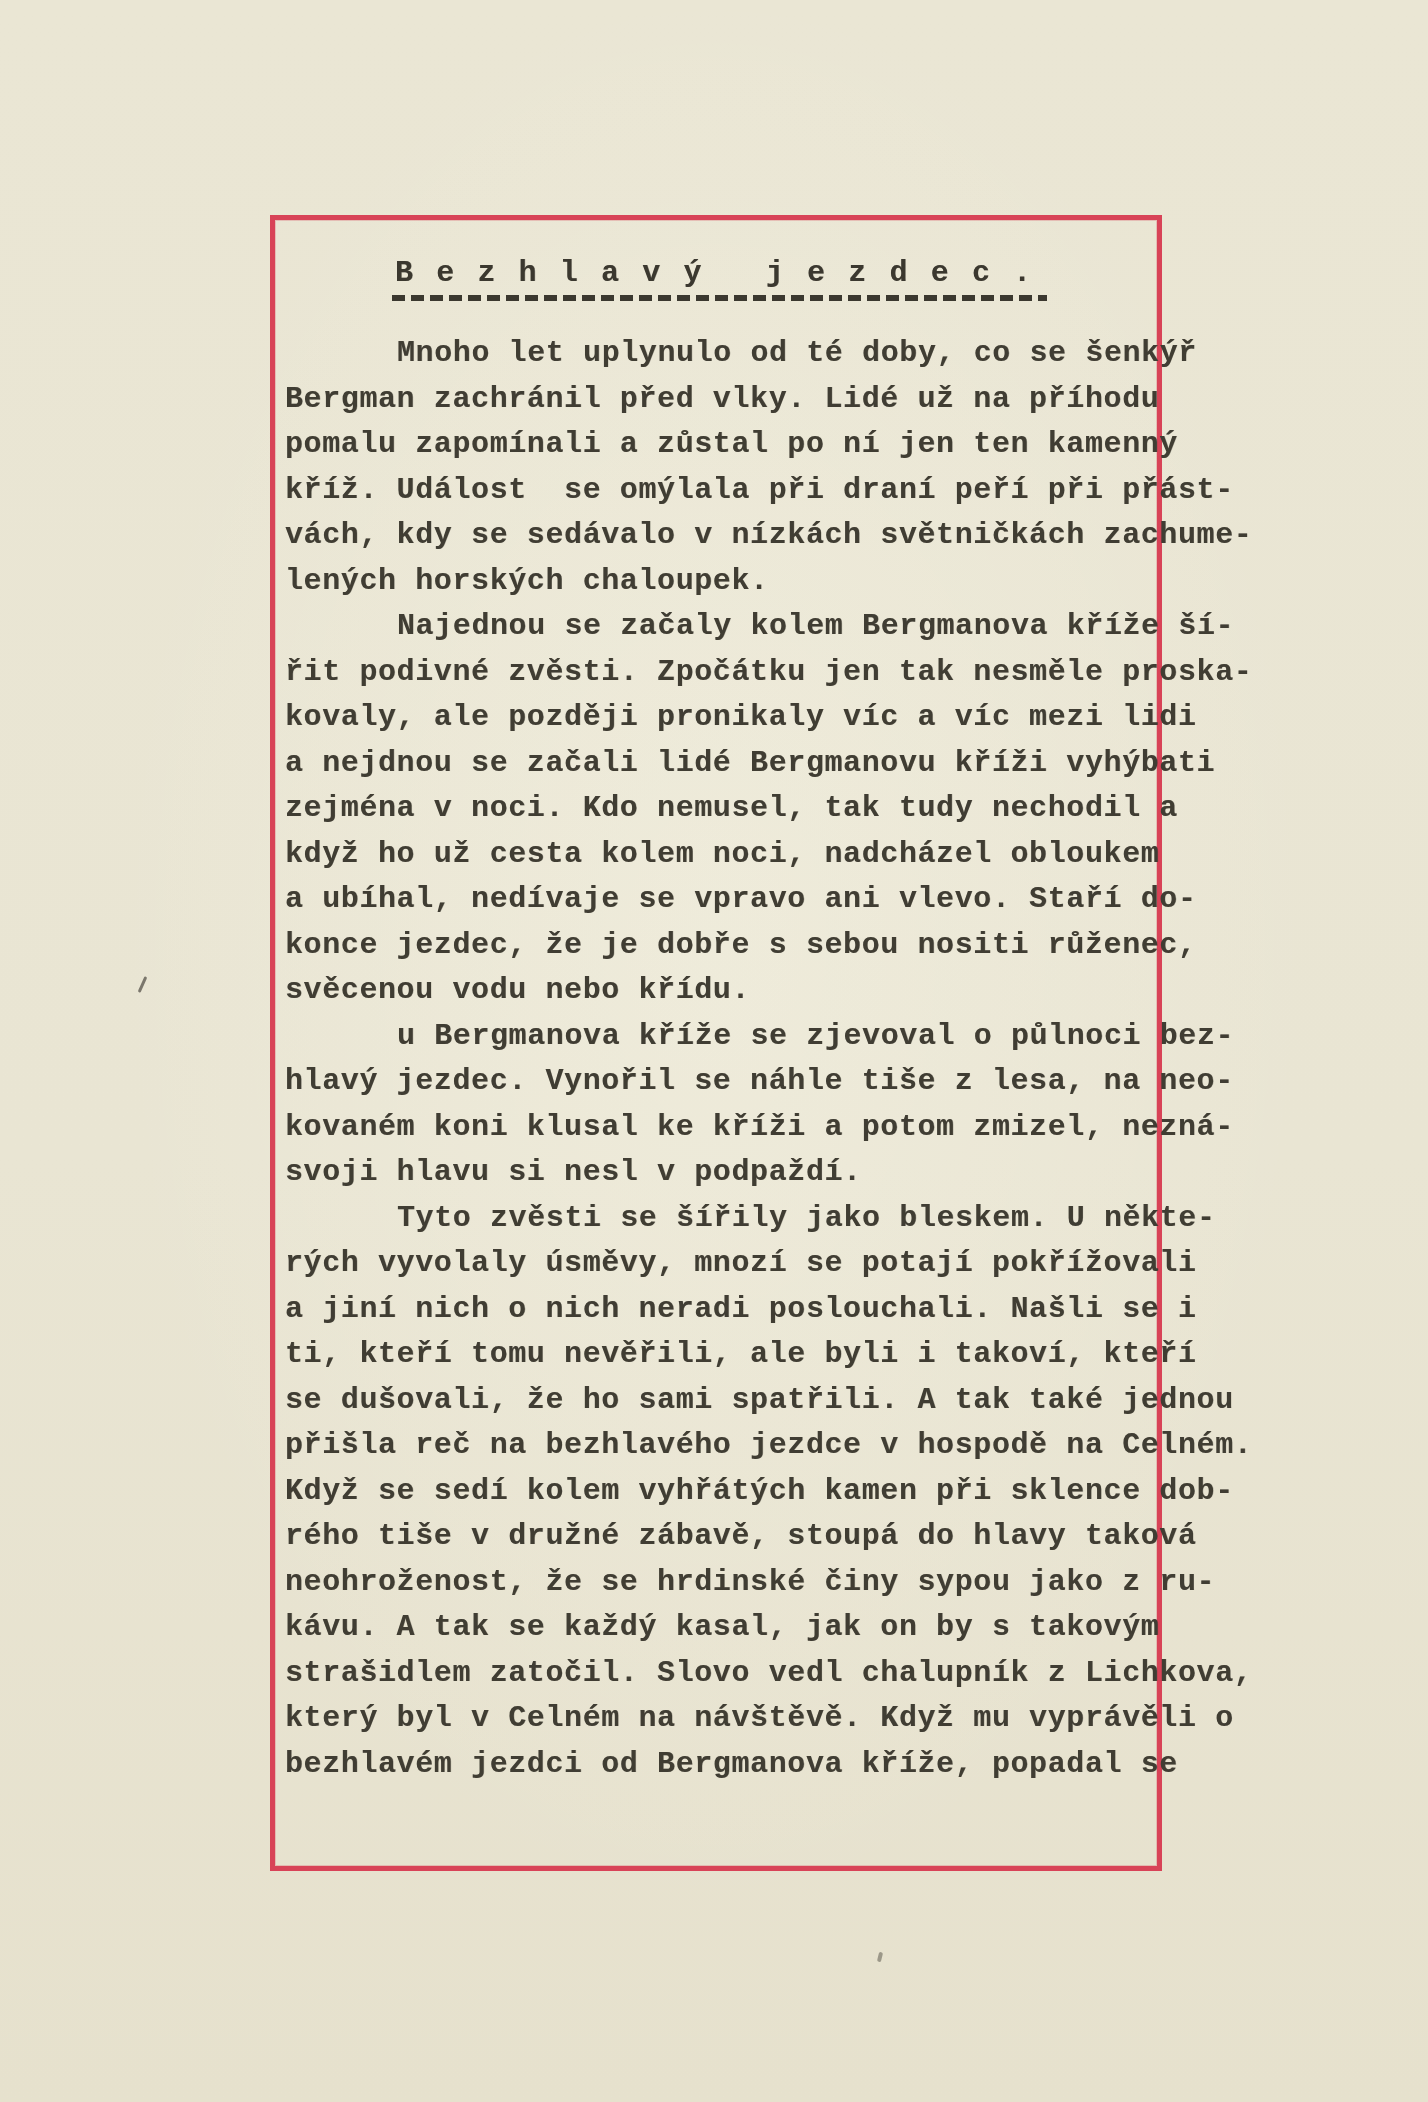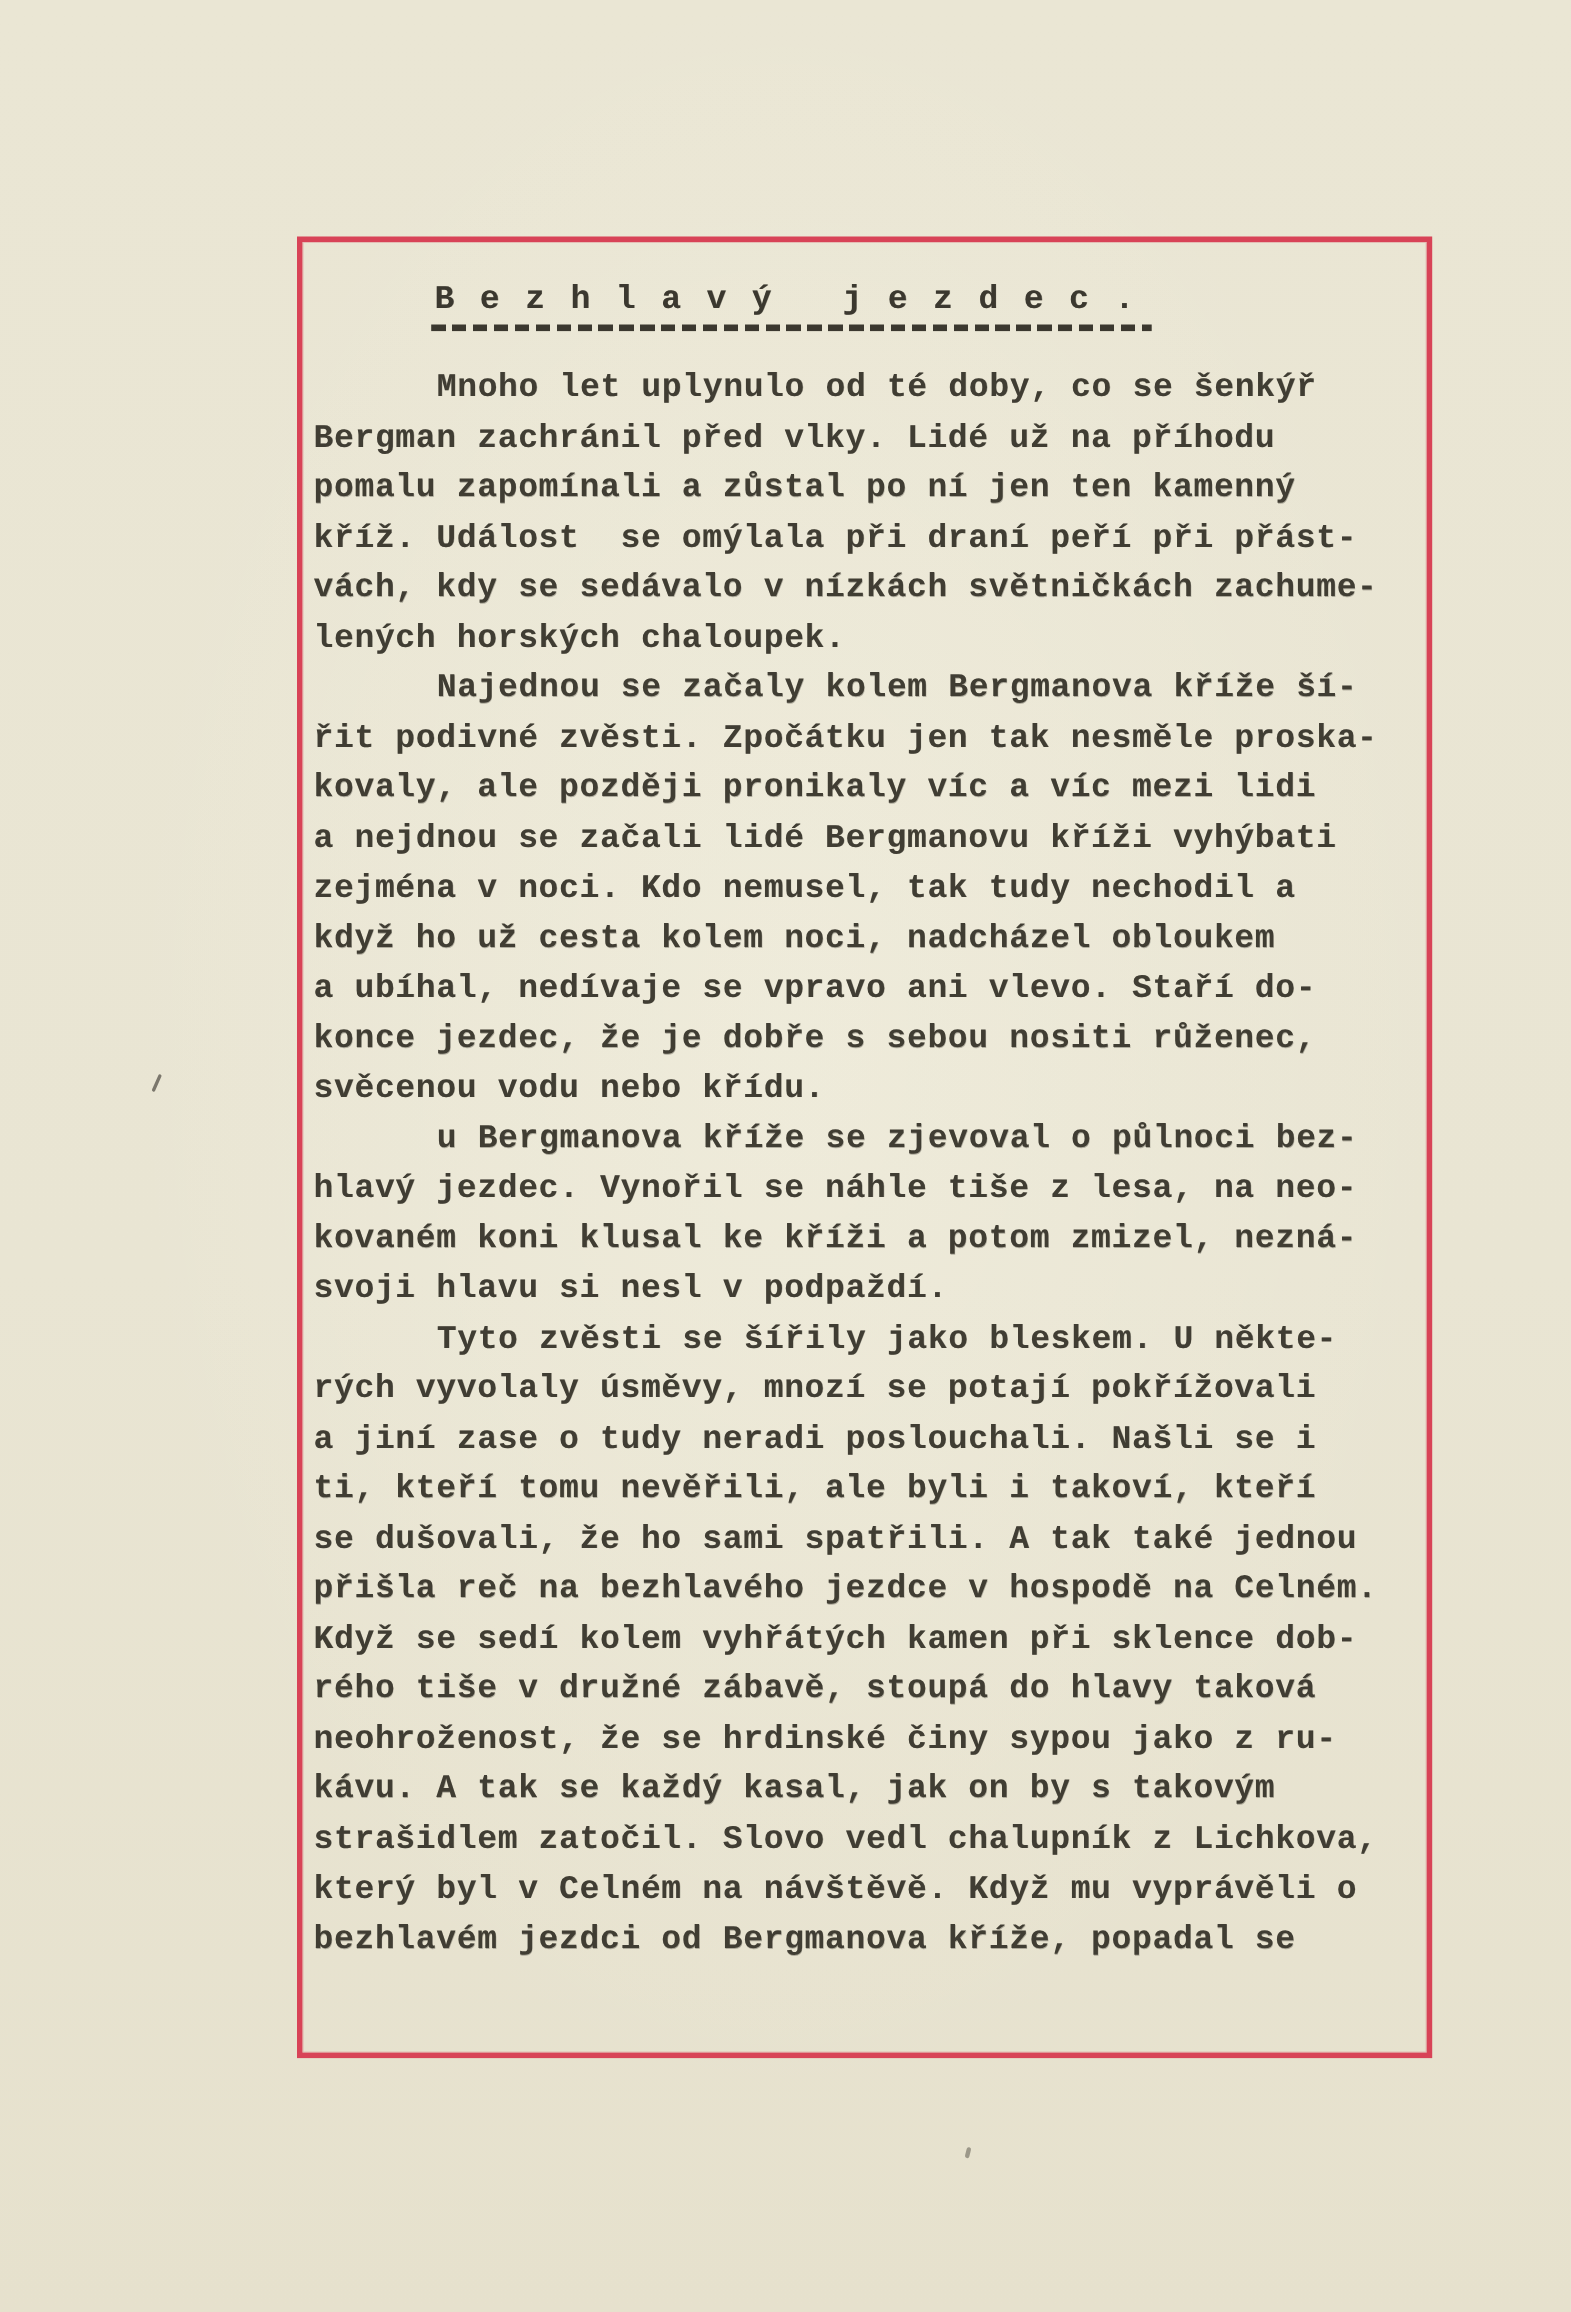--- a/index.html
+++ b/index.html
@@ -12,21 +12,21 @@
   .page{
     position:relative;
     width:1428px;height:2102px;
     background:
       radial-gradient(ellipse at 50% 45%, rgba(255,253,240,0.25) 0%, rgba(0,0,0,0) 60%),
       linear-gradient(180deg,#eae6d4 0%,#e9e5d3 55%,#e6e1cd 100%);
   }
   .red-frame{
     position:absolute;
     left:270px;top:215px;
-    width:1032px;height:1656px;
+    width:892px;height:1656px;
     border:5px solid #d84357;
     box-shadow:0 0 0 1px rgba(216,67,87,0.25) inset;
     box-sizing:border-box;
   }
   .content{
     position:absolute;
     left:10px;top:0;right:-30px;
     color:#3d3a31;
   }
   .title{
@@ -102,21 +102,21 @@
           <div class="line">když ho už cesta kolem noci, nadcházel obloukem</div>
           <div class="line">a ubíhal, nedívaje se vpravo ani vlevo. Staří do-</div>
           <div class="line">konce jezdec, že je dobře s sebou nositi růženec,</div>
           <div class="line">svěcenou vodu nebo křídu.</div>
           <div class="line indent">u Bergmanova kříže se zjevoval o půlnoci bez-</div>
           <div class="line">hlavý jezdec. Vynořil se náhle tiše z lesa, na neo-</div>
           <div class="line">kovaném koni klusal ke kříži a potom zmizel, nezná-</div>
           <div class="line">svoji hlavu si nesl v podpaždí.</div>
           <div class="line indent">Tyto zvěsti se šířily jako bleskem. U někte-</div>
           <div class="line">rých vyvolaly úsměvy, mnozí se potají pokřížovali</div>
-          <div class="line">a jiní zase o tudy neradi poslouchali. Našli se i</div>
+          <div class="line">a jiní nich o nich neradi poslouchali. Našli se i</div>
           <div class="line">ti, kteří tomu nevěřili, ale byli i takoví, kteří</div>
           <div class="line">se dušovali, že ho sami spatřili. A tak také jednou</div>
           <div class="line">přišla reč na bezhlavého jezdce v hospodě na Celném.</div>
           <div class="line">Když se sedí kolem vyhřátých kamen při sklence dob-</div>
           <div class="line">rého tiše v družné zábavě, stoupá do hlavy taková</div>
           <div class="line">neohroženost, že se hrdinské činy sypou jako z ru-</div>
           <div class="line">kávu. A tak se každý kasal, jak on by s takovým</div>
           <div class="line">strašidlem zatočil. Slovo vedl chalupník z Lichkova,</div>
           <div class="line">který byl v Celném na návštěvě. Když mu vyprávěli o</div>
           <div class="line">bezhlavém jezdci od Bergmanova kříže, popadal se</div>

